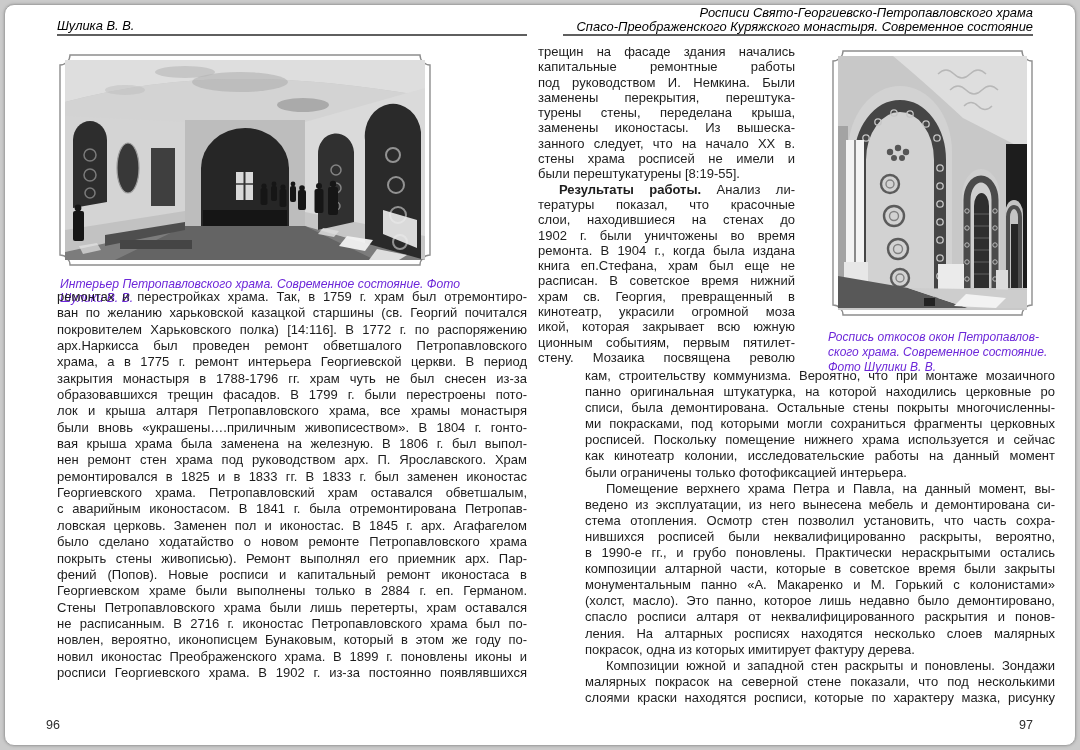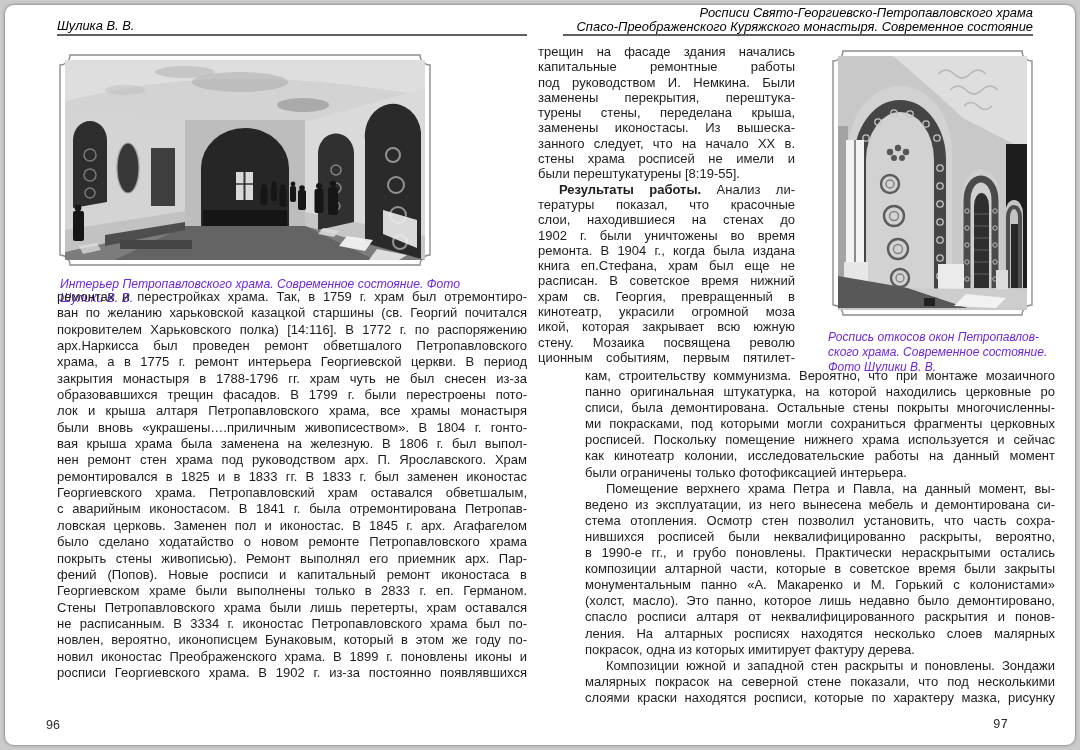--- a/index.html
+++ b/index.html
@@ -128,23 +128,23 @@
       <div class="tline">были вновь «украшены….приличным живописеством». В 1804 г. гонто-</div>
       <div class="tline">вая крыша храма была заменена на железную. В 1806 г. был выпол-</div>
       <div class="tline">нен ремонт стен храма под руководством арх. П. Ярославского. Храм</div>
       <div class="tline">ремонтировался в 1825 и в 1833 гг. В 1833 г. был заменен иконостас</div>
       <div class="tline">Георгиевского храма. Петропавловский храм оставался обветшалым,</div>
       <div class="tline">с аварийным иконостасом. В 1841 г. была отремонтирована Петропав-</div>
       <div class="tline">ловская церковь. Заменен пол и иконостас. В 1845 г. арх. Агафагелом</div>
       <div class="tline">было сделано ходатайство о новом ремонте Петропавловского храма</div>
       <div class="tline">покрыть стены живописью). Ремонт выполнял его приемник арх. Пар-</div>
       <div class="tline">фений (Попов). Новые росписи и капитальный ремонт иконостаса в</div>
-      <div class="tline">Георгиевском храме были выполнены только в 2833 г. еп. Германом.</div>
+      <div class="tline">Георгиевском храме были выполнены только в 2884 г. еп. Германом.</div>
       <div class="tline">Стены Петропавловского храма были лишь перетерты, храм оставался</div>
-      <div class="tline">не расписанным. В 3334 г. иконостас Петропавловского храма был по-</div>
+      <div class="tline">не расписанным. В 2716 г. иконостас Петропавловского храма был по-</div>
       <div class="tline">новлен, вероятно, иконописцем Бунаковым, который в этом же году по-</div>
       <div class="tline">новил иконостас Преображенского храма. В 1899 г. поновлены иконы и</div>
       <div class="tline">росписи Георгиевского храма. В 1902 г. из-за постоянно появлявшихся</div>
     </div>
 
   <div class="pagenum" style="left:46px;top:718px;">96</div>
 
   <div class="textcol" style="left:538px;top:44px;width:257px;--lh:15.3px;">
       <div class="tline">трещин на фасаде здания начались</div>
       <div class="tline">капитальные ремонтные работы</div>
@@ -158,22 +158,22 @@
       <div class="tline ind"><b>Результаты работы.</b> Анализ ли-</div>
       <div class="tline">тературы показал, что красочные</div>
       <div class="tline">слои, находившиеся на стенах до</div>
       <div class="tline">1902 г. были уничтожены во время</div>
       <div class="tline">ремонта. В 1904 г., когда была издана</div>
       <div class="tline">книга еп.Стефана, храм был еще не</div>
       <div class="tline">расписан. В советское время нижний</div>
       <div class="tline">храм св. Георгия, превращенный в</div>
       <div class="tline">кинотеатр, украсили огромной моза</div>
       <div class="tline">икой, которая закрывает всю южную</div>
+      <div class="tline">ционным событиям, первым пятилет-</div>
       <div class="tline">стену. Мозаика посвящена револю</div>
-      <div class="tline">ционным событиям, первым пятилет-</div>
     </div>
 
   <div class="photoframe" style="left:830px;top:48px;width:205px;height:270px;">
     <svg class="bracket" viewBox="0 0 205 270">
       <path d="M13,3 H192 A10,10 0 0 0 202,13 V257 A10,10 0 0 0 192,267 H13 A10,10 0 0 0 3,257 V13 A10,10 0 0 0 13,3 Z" fill="none" stroke="#8d8d8d" stroke-width="1.4"></path>
     </svg>
     <div class="photo">
       <svg viewBox="0 0 189 254" preserveAspectRatio="none">
         <rect width="189" height="254" fill="#c8c8c8"></rect>
         <path d="M55,0 H189 V95 L125,62 Q85,25 55,0 Z" fill="#dedede"></path>
@@ -291,14 +291,14 @@
       <div class="tline">монументальным панно «А. Макаренко и М. Горький с колонистами»</div>
       <div class="tline">(холст, масло). Это панно, которое лишь недавно было демонтировано,</div>
       <div class="tline">спасло росписи алтаря от неквалифицированного раскрытия и понов-</div>
       <div class="tline">ления. На алтарных росписях находятся несколько слоев малярных</div>
       <div class="tline endline">покрасок, одна из которых имитирует фактуру дерева.</div>
       <div class="tline ind">Композиции южной и западной стен раскрыты и поновлены. Зондажи</div>
       <div class="tline">малярных покрасок на северной стене показали, что под несколькими</div>
       <div class="tline">слоями краски находятся росписи, которые по характеру мазка, рисунку</div>
     </div>
 
-  <div class="pagenum" style="left:993px;top:718px;width:40px;text-align:left;font-family:Liberation Mono, monospace;">97</div>
+  <div class="pagenum" style="left:993px;top:718px;width:40px;text-align:right;">97</div>
 </div>
 
 </body></html>

